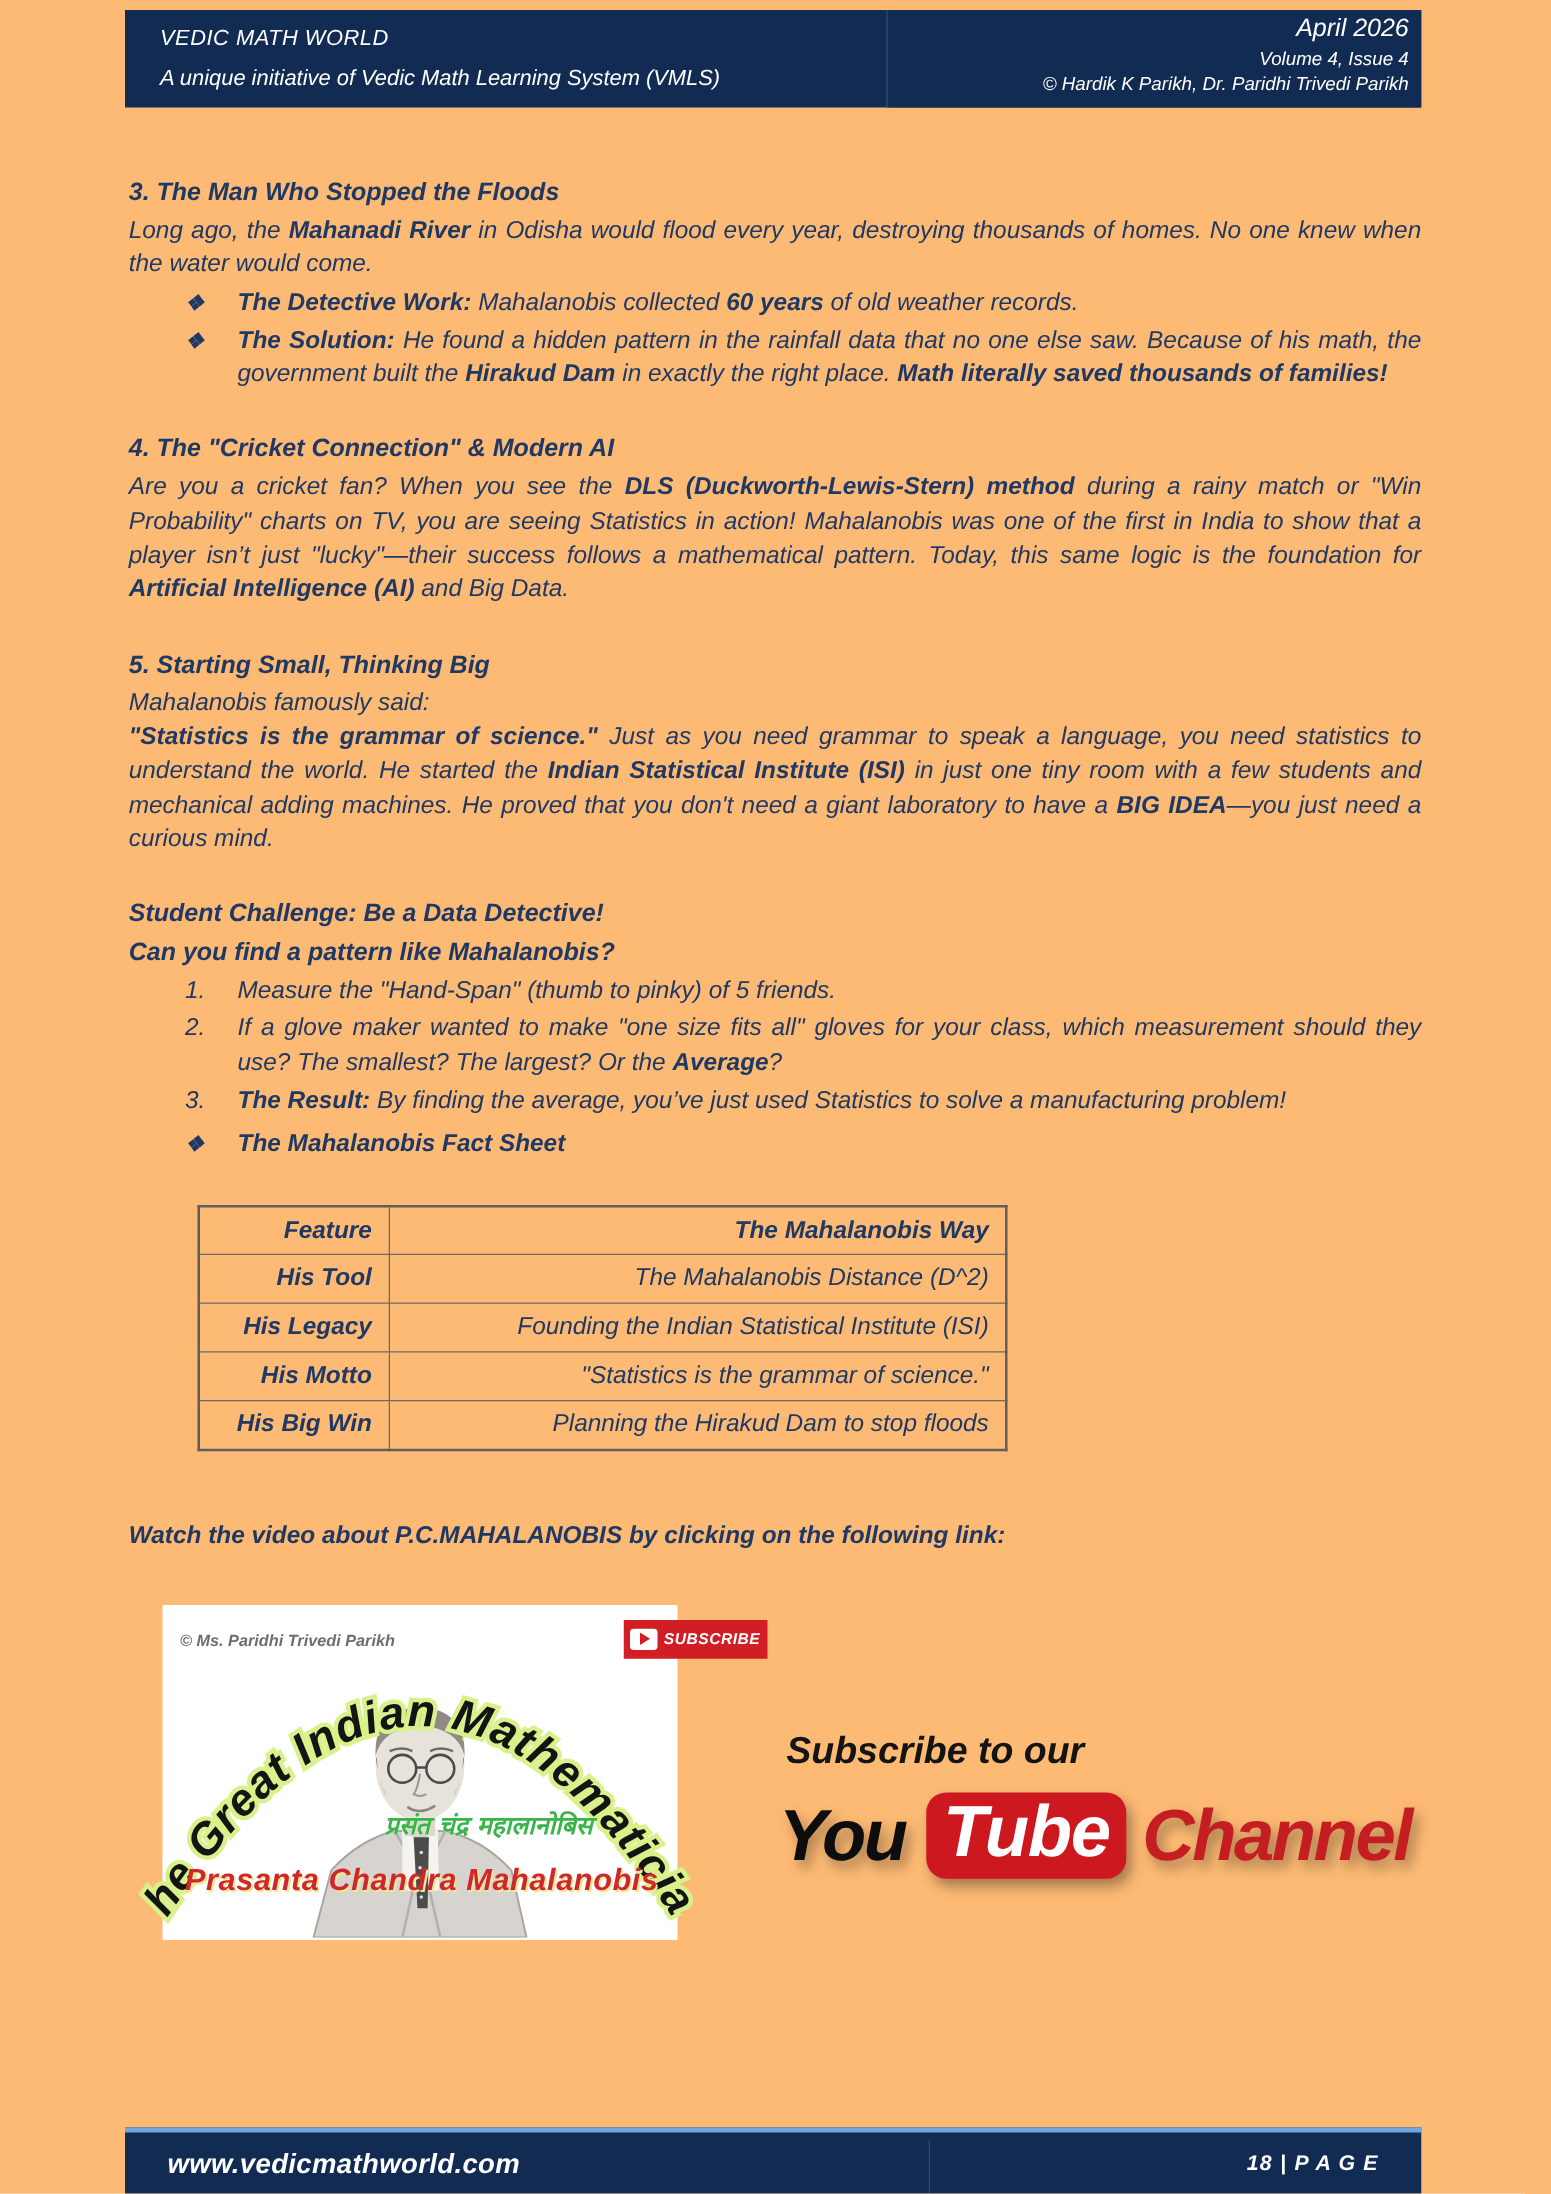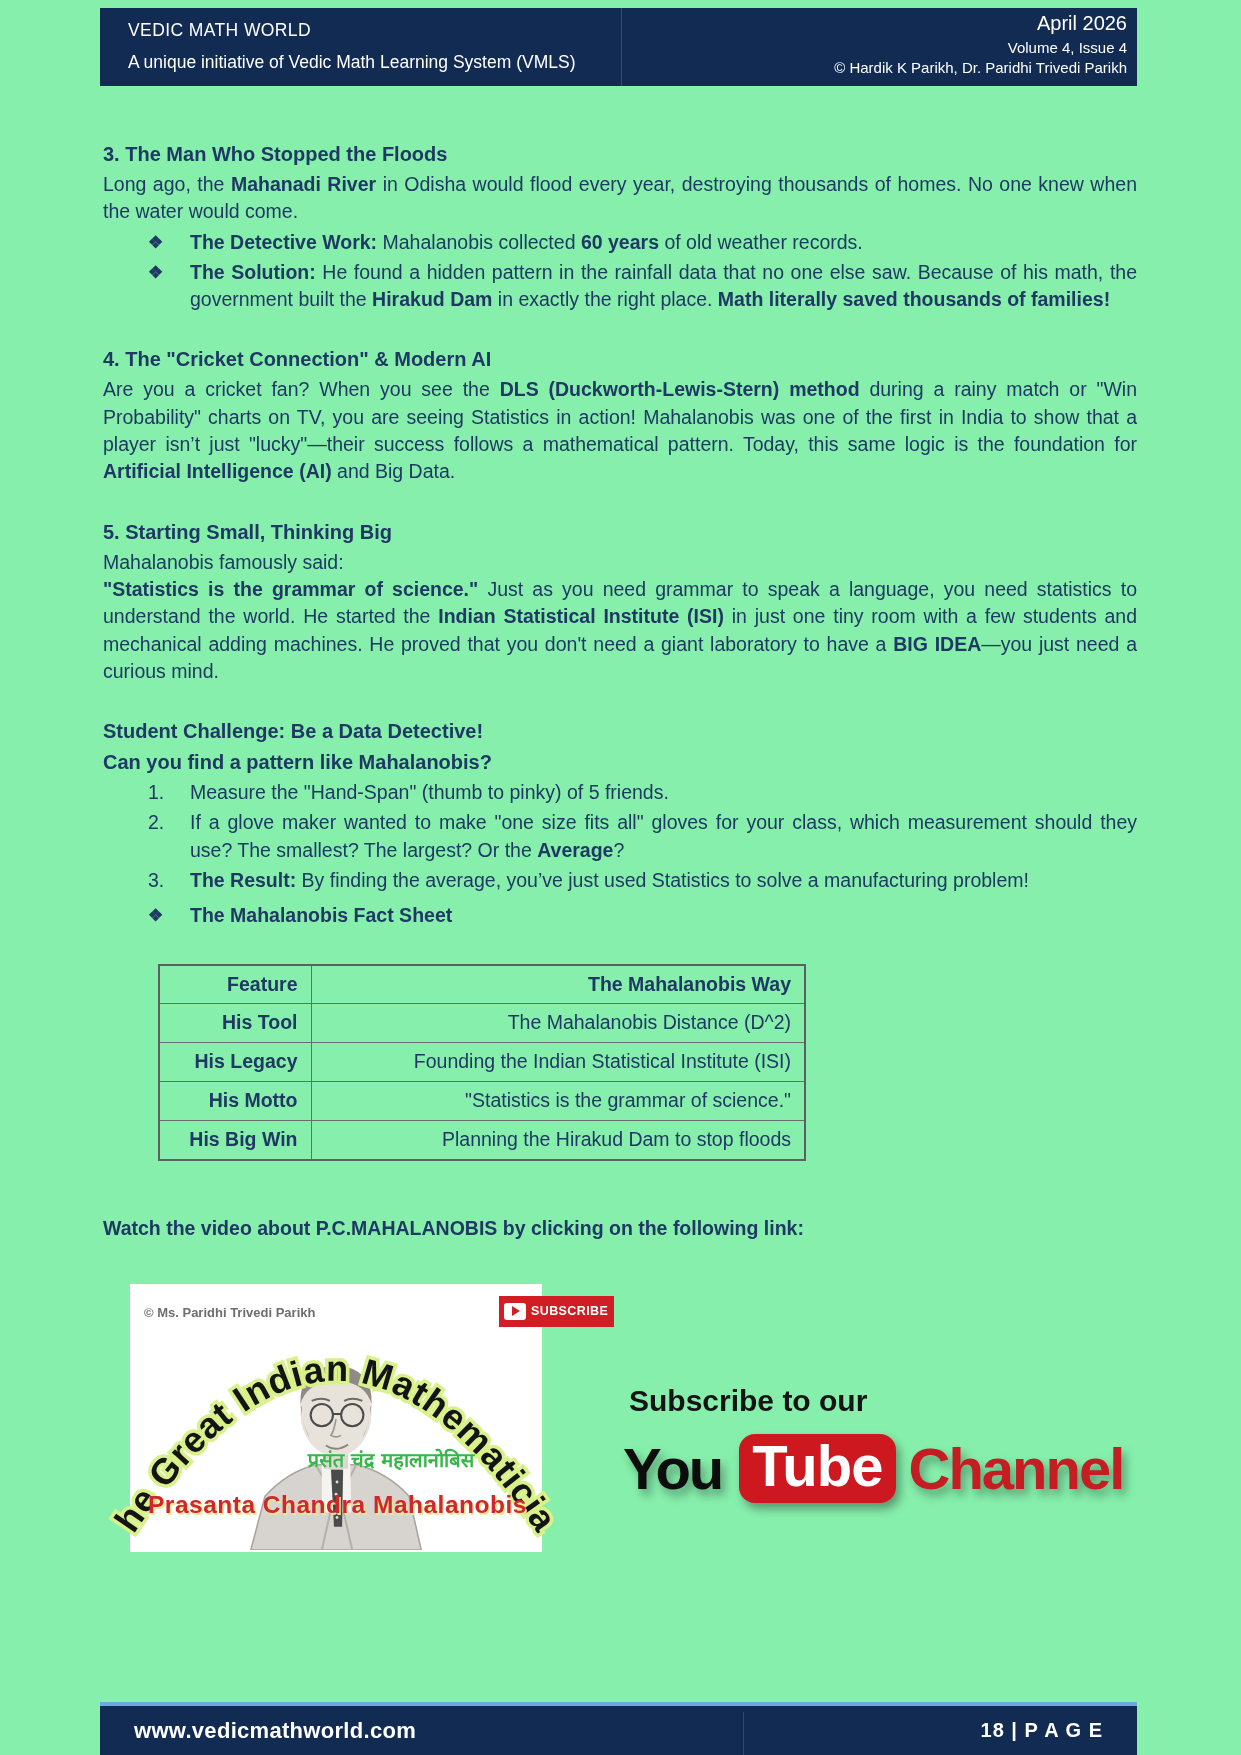--- a/index.html
+++ b/index.html
@@ -1,32 +1,32 @@
 <!DOCTYPE html>
 <html><head>
 <meta charset="utf-8">
 <style>
   * { margin:0; padding:0; box-sizing:border-box; }
   body { background:#ffffff; }
   .page {
     position:relative; width:1241px; height:1755px; margin:0 auto;
-    background:#86efac; overflow:hidden;
-    font-family:"Liberation Sans", sans-serif; color:#1f3864;
+    background:#fdba74; overflow:hidden;
+    font-family:"Liberation Sans", sans-serif; color:#1f3864;font-style:italic;
   }
 
   
   .header {
     position:absolute; left:100px; top:8px; width:1037px; height:78px;
     background:#122b52; display:flex;
   }
   .header-left { flex:1; padding:12px 0 0 28px; color:#ffffff; }
   .header-title { font-size:17.5px; letter-spacing:.4px; }
   .header-subtitle { font-size:17.5px; margin-top:11px; font-weight:400; }
   .header-right {
-    width:516px; background:#122b52; border-left:1px solid rgba(255,255,255,.16);
+    width:428px; background:#122b52; border-left:1px solid rgba(255,255,255,.16);
     text-align:right; padding:4px 10px 0 0; color:#ffffff;
   }
   .hr-date { font-size:20px; }
   .hr-vol  { font-size:15px; margin-top:4px; }
   .hr-copy { font-size:15px; margin-top:3px; }
 
   
   .content {
     position:absolute; left:103px; top:140px; width:1034px;
     font-size:19.5px; line-height:1.40; color:#1f3864;
@@ -108,21 +108,21 @@
     position:absolute; left:100px; bottom:0; width:1037px; height:53px;
     background:#122b52; border-top:4px solid #6fa8dc;
     display:flex; align-items:center; justify-content:space-between;
     padding:0 34px; color:#ffffff; font-weight:bold;
   }
   .footer-divider {
     position:absolute; left:62%; top:6px; bottom:0; width:1px;
     background:rgba(255,255,255,.14);
   }
   .footer-site { font-size:22px; letter-spacing:.3px; cursor:pointer; }
-  .footer-page { font-size:20px; letter-spacing:1px; }
+  .footer-page { font-size:17px; letter-spacing:1px; }
 </style>
 </head>
 <body>
 
 <div class="page">
 
   <div class="header">
     <div class="header-left">
       <div class="header-title">VEDIC MATH WORLD</div>
       <div class="header-subtitle">A unique initiative of Vedic Math Learning System (VMLS)</div>

